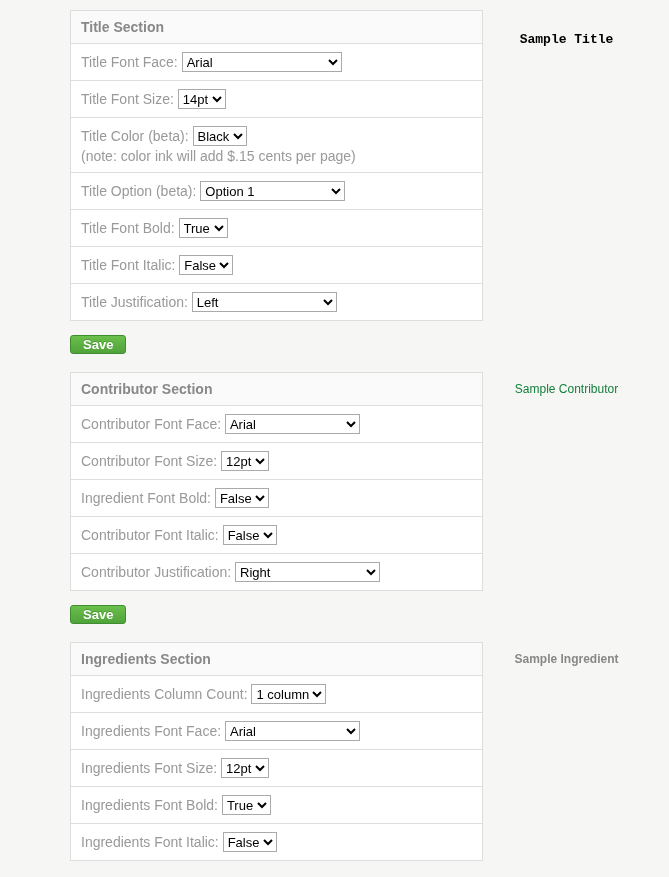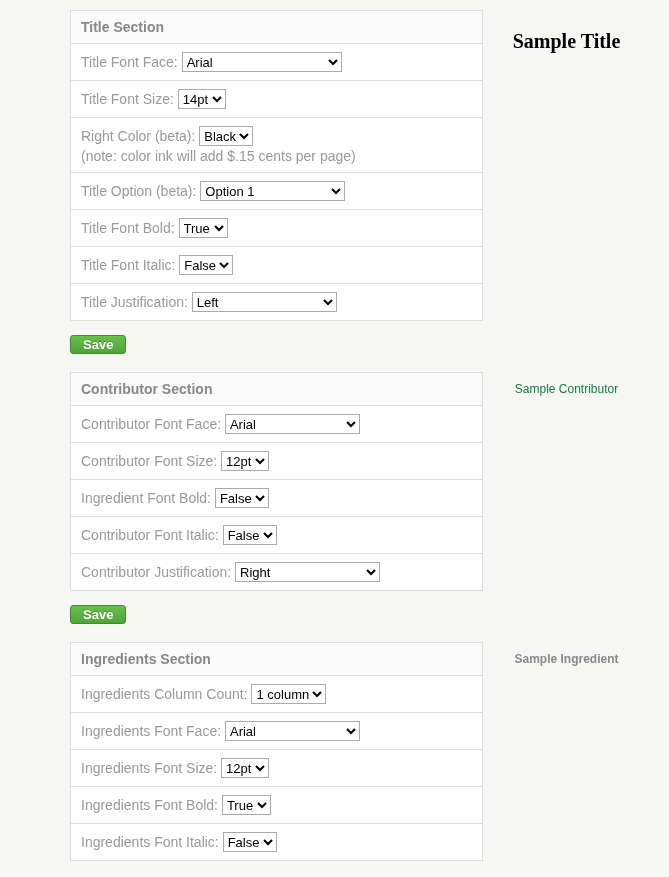--- a/index.html
+++ b/index.html
@@ -53,22 +53,22 @@
     background: #fff;
     border: 1px solid #aaa;
     height: 20px;
   }
   .preview {
     flex: 1;
     text-align: center;
     padding-top: 20px;
   }
   .preview-title {
-    font-family: Liberation Serif, serif;
-    font-size: 20px;
+    font-family: Liberation Mono, monospace;
+    font-size: 13px;
     font-weight: bold;
     color: #000;
   }
   .preview-contributor {
     font-family: Arial, sans-serif;
     font-size: 12px;
     color: #15803d;
   }
   .preview-ingredient {
     font-family: Arial, sans-serif;
@@ -109,21 +109,21 @@
         </div>
 
         <div class="row">
           <label>Title Font Size:</label>
           <select>
             <option>14pt</option>
           </select>
         </div>
 
         <div class="row">
-          <label>Right Color (beta):</label>
+          <label>Title Color (beta):</label>
           <select>
             <option>Black</option>
           </select>
           <span class="note">(note: color ink will add $.15 cents per page)</span>
         </div>
 
         <div class="row">
           <label>Title Option (beta):</label>
           <select style="width:145px;">
             <option>Option 1</option>

